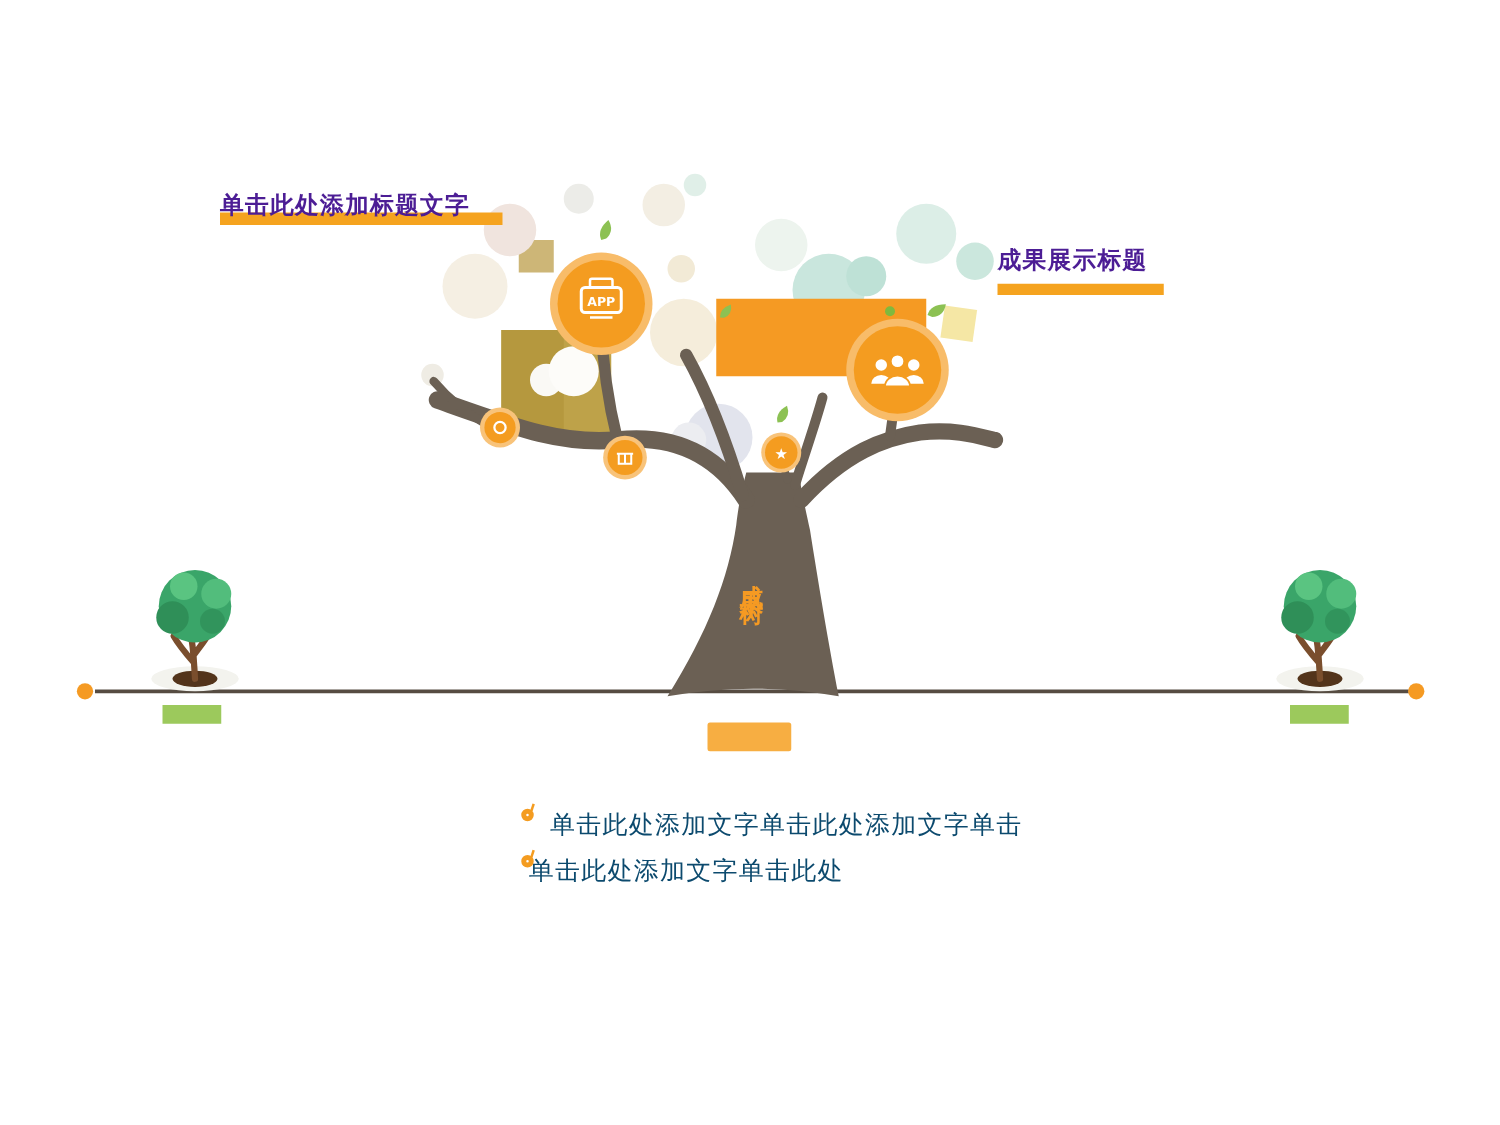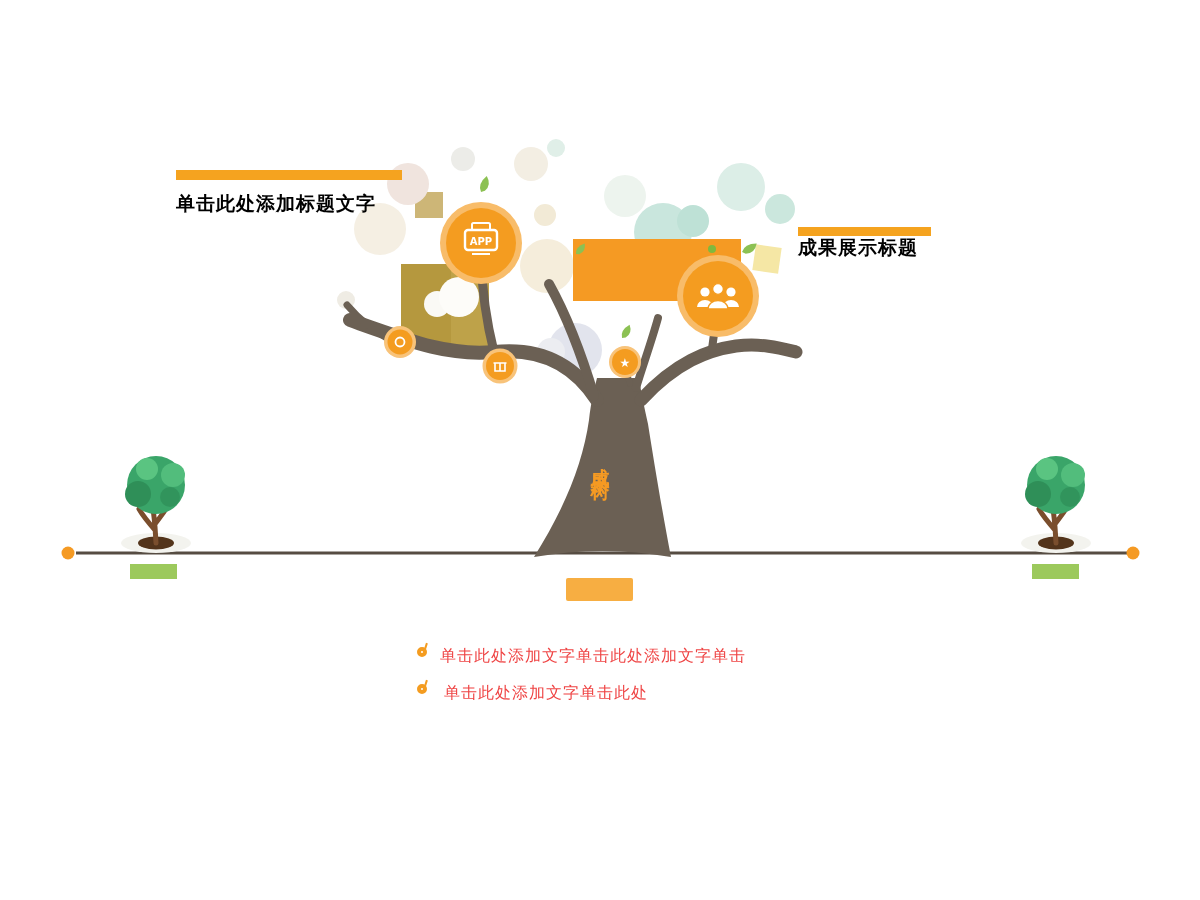--- a/index.html
+++ b/index.html
@@ -5,21 +5,21 @@
   *{box-sizing:border-box}
   html,body{margin:0;padding:0}
   body{
     width:1200px;height:900px;position:relative;overflow:hidden;
     background:#ffffff;
     font-family:"DejaVu Sans","Liberation Sans",sans-serif;
   }
   .scene{position:absolute;left:0;top:0;z-index:1}
   .heading{
     position:absolute;z-index:3;white-space:nowrap;
-    font-size:19px;font-weight:700;color:#000000;letter-spacing:1px;margin-top:40px;
+    font-size:19px;font-weight:700;color:#4c1d95;letter-spacing:1px;
   }
   .heading-left{left:176px;top:151px}
   .heading-right{left:798px;top:195px}
   .hl-bar{position:absolute;background:#F5A31F;z-index:2}
   .hl-bar-left{left:176px;top:170px;width:226px;height:10px}
   .hl-bar-right{left:798px;top:227px;width:133px;height:9px}
   .trunk-label{
     position:absolute;left:588px;top:452px;z-index:3;
     writing-mode:vertical-lr;text-orientation:upright;
     font-size:19px;font-weight:700;color:#F59A23;letter-spacing:7px;
@@ -34,24 +34,24 @@
     border:4px solid #F49C20;border-radius:50%;
   }
   .fruit-bullet::after{
     content:"";position:absolute;left:4px;top:-8px;width:2px;height:6px;
     background:#F49C20;transform:rotate(18deg);
   }
   .fruit-bullet-1{left:417px;top:647px}
   .fruit-bullet-2{left:417px;top:684px}
   .bullet-text{
     position:absolute;z-index:3;white-space:nowrap;
-    font-size:16px;color:#ef4444;letter-spacing:1px;font-weight:500;
+    font-size:20px;color:#0c4a6e;letter-spacing:1px;font-weight:500;
   }
   .bullet-text-1{left:440px;top:646px}
-  .bullet-text-2{left:444px;top:683px}
+  .bullet-text-2{left:423px;top:683px}
 </style>
 </head>
 <body>
 
 <svg class="scene" width="1200" height="900" viewBox="0 0 1200 900">
   <defs>
     <g id="mini-tree">
       <ellipse cx="42" cy="91" rx="35" ry="10" fill="#F3F3EE"></ellipse>
       <ellipse cx="42" cy="91" rx="18" ry="6.5" fill="#53341B"></ellipse>
       <path d="M42 91 C41 76 41 66 38 52 M41 72 C47 64 52 58 56 50 M41 78 C34 70 29 64 25 57" stroke="#7A4E2D" stroke-width="5" fill="none" stroke-linecap="round"></path>

